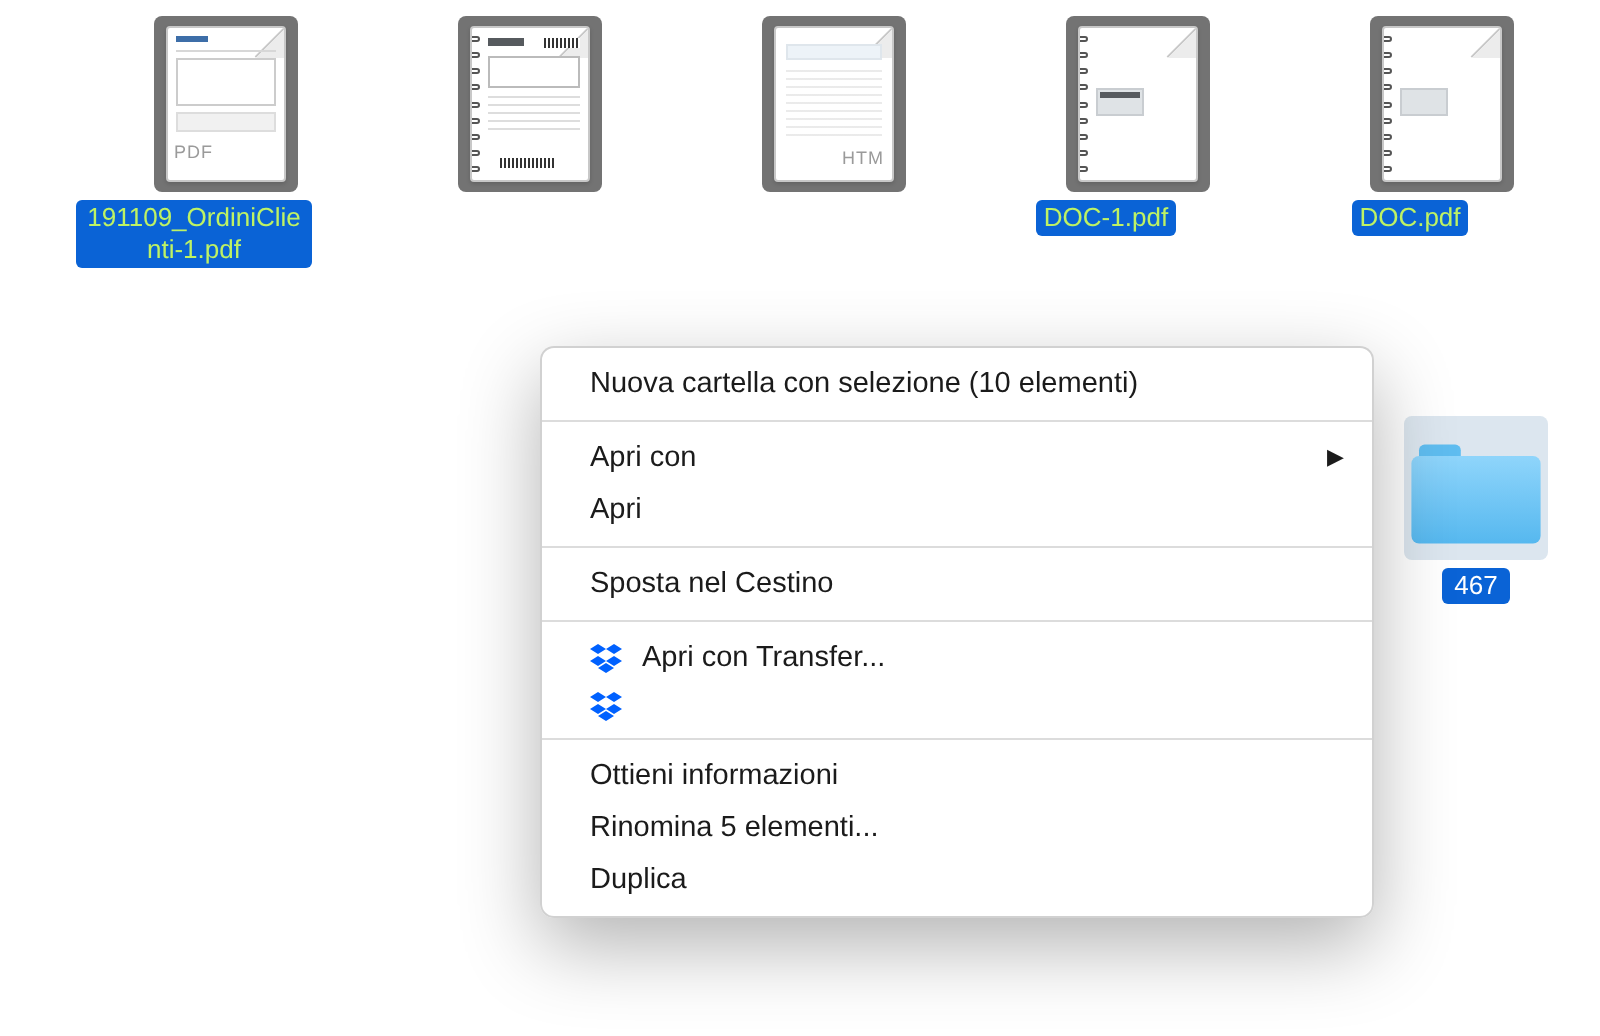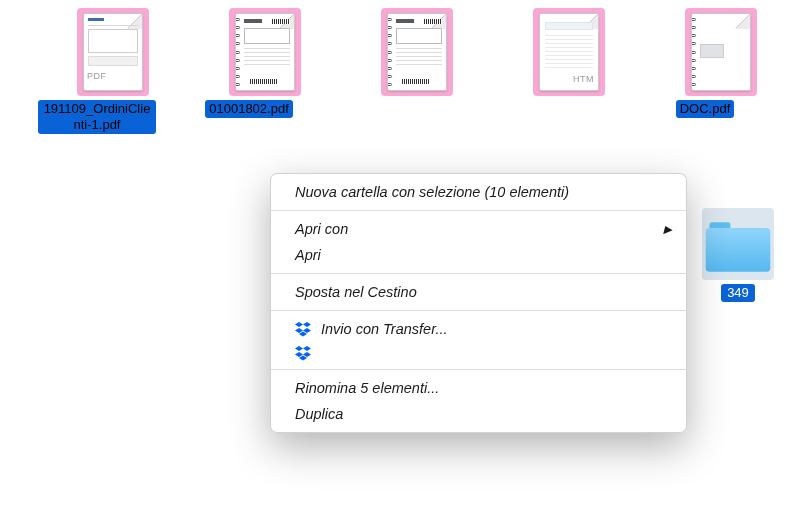--- a/index.html
+++ b/index.html
@@ -38,21 +38,21 @@
   .thumb-wrap {
     width: 72px;
     height: 88px;
     display: flex;
     align-items: center;
     justify-content: center;
     border-radius: 4px;
     position: relative;
   }
   .file.selected .thumb-wrap {
-    background: #f9a8d4;
+    background: #737373;
     margin-left: 32px;
   }
 
   .page {
     width: 60px;
     height: 78px;
     background: #ffffff;
     border: 1px solid #c8c8c8;
     border-radius: 2px;
     position: relative;
@@ -108,21 +108,21 @@
     text-align: center;
     font-size: 13px;
     line-height: 16px;
     max-width: 132px;
     word-break: break-word;
     padding: 1px 4px;
     border-radius: 3px;
   }
   .file.selected .label {
     background: #0a63d6;
-    color: #000000;
+    color: #bef264;
   }
 
   .folder-icon {
     width: 68px; height: 52px;
     position: relative;
   }
   .folder-icon .tab {
     position: absolute; top: 0; left: 4px;
     width: 22px; height: 8px;
     background: #5fbdf0;
@@ -148,21 +148,20 @@
     font-size: 14.5px;
     color: #1b1b1b;
   }
   .menu .item {
     padding: 3px 20px 3px 24px;
     display: flex;
     align-items: center;
     gap: 10px;
     position: relative;
     line-height: 20px;
-    font-style: italic;
   }
   .menu .item.highlight {
     background: #3e8ef7;
     color: #ffffff;
   }
   .menu .sep {
     height: 1px;
     background: #dcdcdc;
     margin: 5px 0;
   }
@@ -209,20 +208,22 @@
           <span class="sk blue" style="top:4px;left:4px;width:16px;height:3px"></span>
           <span class="sk" style="top:11px;left:4px;right:4px;height:1px"></span>
           <span class="sk" style="top:15px;left:4px;right:4px;height:24px;border:1px solid #ccc;background:#fff"></span>
           <span class="sk" style="top:42px;left:4px;right:4px;height:10px;background:#f1f1f1;border:1px solid #ddd"></span>
           <span class="badge">PDF</span>
         </div>
       </div>
       <div class="label">191109_OrdiniClienti-1.pdf</div>
     </div>
 
+
+
     <div class="file selected">
       <div class="thumb-wrap">
         <div class="page dog-ear">
           <div class="spiral">
               <i></i>
               <i></i>
               <i></i>
               <i></i>
               <i></i>
               <i></i>
@@ -230,57 +231,52 @@
               <i></i>
               <i></i>
             </div>
           <span class="sk dark" style="top:5px;left:8px;width:18px;height:4px"></span>
           <span class="sk barcode" style="top:5px;right:4px;width:18px;height:5px"></span>
           <span class="sk" style="top:14px;left:8px;right:4px;height:16px;border:1px solid #bbb;background:#fff"></span>
           <span class="sk lines" style="top:33px;left:8px;right:4px;height:18px"></span>
           <span class="sk barcode" style="bottom:6px;left:14px;width:28px;height:5px"></span>
         </div>
       </div>
-      <div class="label">01001802.pdf</div>
-    </div>
-
-
-    <div class="file selected">
-      <div class="thumb-wrap">
-        <div class="page dog-ear">
-          <div class="spiral">
-              <i></i>
-              <i></i>
-              <i></i>
-              <i></i>
-              <i></i>
-              <i></i>
-              <i></i>
-              <i></i>
-              <i></i>
-            </div>
-          <span class="sk dark" style="top:5px;left:8px;width:18px;height:4px"></span>
-          <span class="sk barcode" style="top:5px;right:4px;width:18px;height:5px"></span>
-          <span class="sk" style="top:14px;left:8px;right:4px;height:16px;border:1px solid #bbb;background:#fff"></span>
-          <span class="sk lines" style="top:33px;left:8px;right:4px;height:18px"></span>
-          <span class="sk barcode" style="bottom:6px;left:14px;width:28px;height:5px"></span>
-        </div>
-      </div>
     </div>
 
     <div class="file selected">
       <div class="thumb-wrap">
         <div class="page dog-ear">
           <span class="sk" style="top:8px;left:5px;right:5px;height:8px;background:#edf3f8;border:1px solid #dfe6ec"></span>
           <span class="sk lines" style="top:20px;left:5px;right:5px;height:34px;opacity:0.6"></span>
           <span class="badge htm">HTM</span>
         </div>
       </div>
     </div>
 
+    <div class="file selected">
+      <div class="thumb-wrap">
+        <div class="page dog-ear">
+          <div class="spiral">
+              <i></i>
+              <i></i>
+              <i></i>
+              <i></i>
+              <i></i>
+              <i></i>
+              <i></i>
+              <i></i>
+              <i></i>
+            </div>
+          <span class="sk" style="top:30px;left:8px;width:24px;height:14px;background:#dfe3e6;border:1px solid #c9cdd1"></span>
+          <span class="sk dark" style="top:32px;left:10px;width:20px;height:3px"></span>
+        </div>
+      </div>
+      <div class="label">DOC-1.pdf</div>
+    </div>
 
     <div class="file selected">
       <div class="thumb-wrap">
         <div class="page dog-ear">
           <div class="spiral">
               <i></i>
               <i></i>
               <i></i>
               <i></i>
               <i></i>
@@ -297,21 +293,21 @@
 
   </div>
 
   <div class="peek">
     <div class="thumb-wrap">
       <div class="folder-icon">
         <div class="tab"></div>
           <div class="body"></div>
       </div>
     </div>
-    <div class="label">349</div>
+    <div class="label">467</div>
   </div>
 
   <div class="menu">
     <div class="item">
       <span>Nuova cartella con selezione (10 elementi)</span>
     </div>
     <div class="sep"></div>
     <div class="item">
       <span>Apri con</span>
       <span class="sub-arrow">▶</span>
@@ -323,31 +319,34 @@
     <div class="item">
       <span>Sposta nel Cestino</span>
     </div>
     <div class="sep"></div>
     <div class="item">
       <span class="db-icon">
         <svg viewBox="0 0 32 32" width="16" height="16">
             <path fill="#0061ff" d="M8 2l8 5-8 5-8-5zM24 2l8 5-8 5-8-5zM8 14l8 5-8 5-8-5zM24 14l8 5-8 5-8-5zM16 21l8 5-8 5-8-5z"></path>
           </svg>
       </span>
-      <span>Invio con Transfer...</span>
+      <span>Apri con Transfer...</span>
     </div>
     <div class="item">
       <span class="db-icon">
         <svg viewBox="0 0 32 32" width="16" height="16">
             <path fill="#0061ff" d="M8 2l8 5-8 5-8-5zM24 2l8 5-8 5-8-5zM8 14l8 5-8 5-8-5zM24 14l8 5-8 5-8-5zM16 21l8 5-8 5-8-5z"></path>
           </svg>
       </span>
     </div>
     <div class="sep"></div>
     <div class="item">
+      <span>Ottieni informazioni</span>
+    </div>
+    <div class="item">
       <span>Rinomina 5 elementi...</span>
     </div>
     <div class="item">
       <span>Duplica</span>
     </div>
   </div>
 
 </div>
 
 </body></html>

